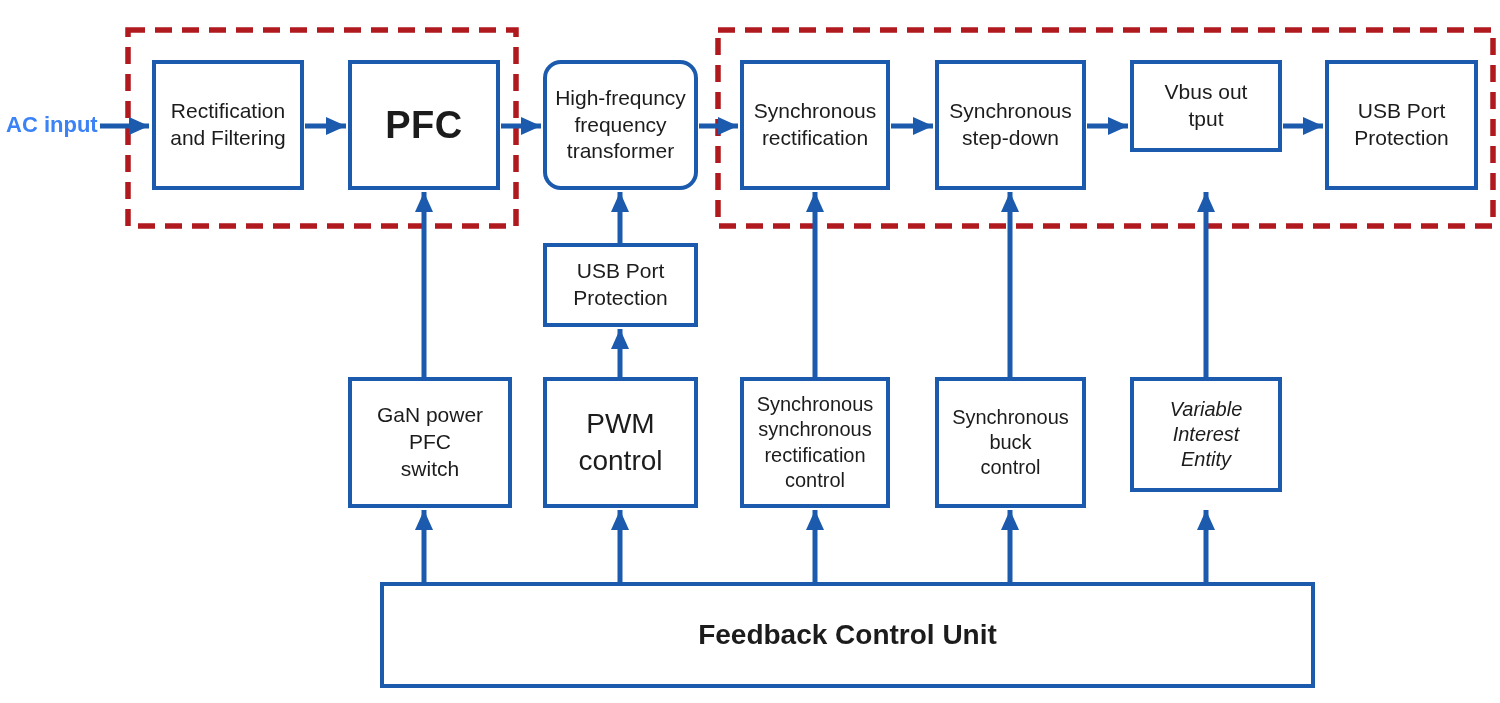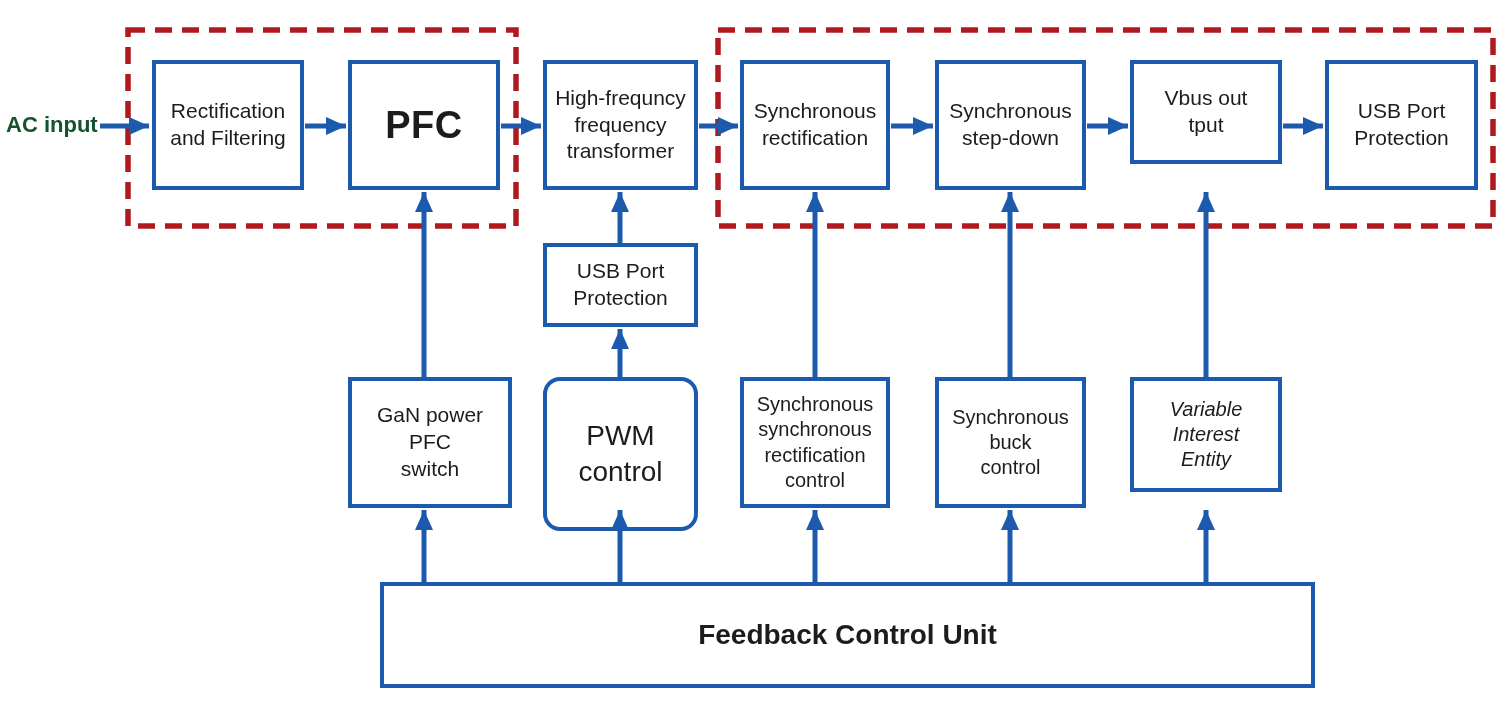--- a/index.html
+++ b/index.html
@@ -34,21 +34,21 @@
   .node.big    { font-size: 38px; font-weight: 600; letter-spacing: 0.5px; }
   .node.medium { font-size: 28px; line-height: 1.3; }
   .node.fcu    { font-size: 28px; font-weight: 600; margin-left: 32px; }
   .ac-label {
     position: absolute;
     left: 6px;
     top: 112px;
     width: 96px;
     font-size: 22px;
     font-weight: 600;
-    color: #14532d;
+    color: #3b82f6;
     text-align: left;
     z-index: 2;
   }
   svg.wires {
     position: absolute;
     left: 0;
     top: 0;
     z-index: 3;
     pointer-events: none;
   }
@@ -58,44 +58,44 @@
 
 <div class="canvas">
 
   <div class="ac-label">AC input</div>
 
   <div class="node" style="left:152px; top:60px; width:152px; height:130px;">Rectification
 and Filtering</div>
 
   <div class="node big" style="left:348px; top:60px; width:152px; height:130px;">PFC</div>
 
-  <div class="node" style="left:543px; top:60px; width:155px; height:130px;">High-frequncy
+  <div class="node" style="left:543px; top:60px; width:155px; height:130px;border-radius:18px;">High-frequncy
 frequency
 transformer</div>
 
   <div class="node" style="left:740px; top:60px; width:150px; height:130px;">Synchronous
 rectification</div>
 
   <div class="node" style="left:935px; top:60px; width:151px; height:130px;">Synchronous
 step-down</div>
 
-  <div class="node" style="left:1130px; top:60px; width:152px; height:104px;">Vbus out
+  <div class="node" style="left:1130px; top:60px; width:152px; height:92px;">Vbus out
 tput</div>
 
   <div class="node" style="left:1325px; top:60px; width:153px; height:130px;">USB Port
 Protection</div>
 
   <div class="node" style="left:543px; top:243px; width:155px; height:84px;">USB Port
 Protection</div>
 
   <div class="node" style="left:348px; top:377px; width:164px; height:131px;">GaN power
 PFC
 switch</div>
 
-  <div class="node medium" style="left:543px; top:377px; width:155px; height:154px;border-radius:17px;">PWM
+  <div class="node medium" style="left:543px; top:377px; width:155px; height:131px;">PWM
 control</div>
 
   <div class="node small" style="left:740px; top:377px; width:150px; height:131px;">Synchronous
 synchronous
 rectification
 control</div>
 
   <div class="node small" style="left:935px; top:377px; width:151px; height:131px;">Synchronous
 buck
 control</div>

